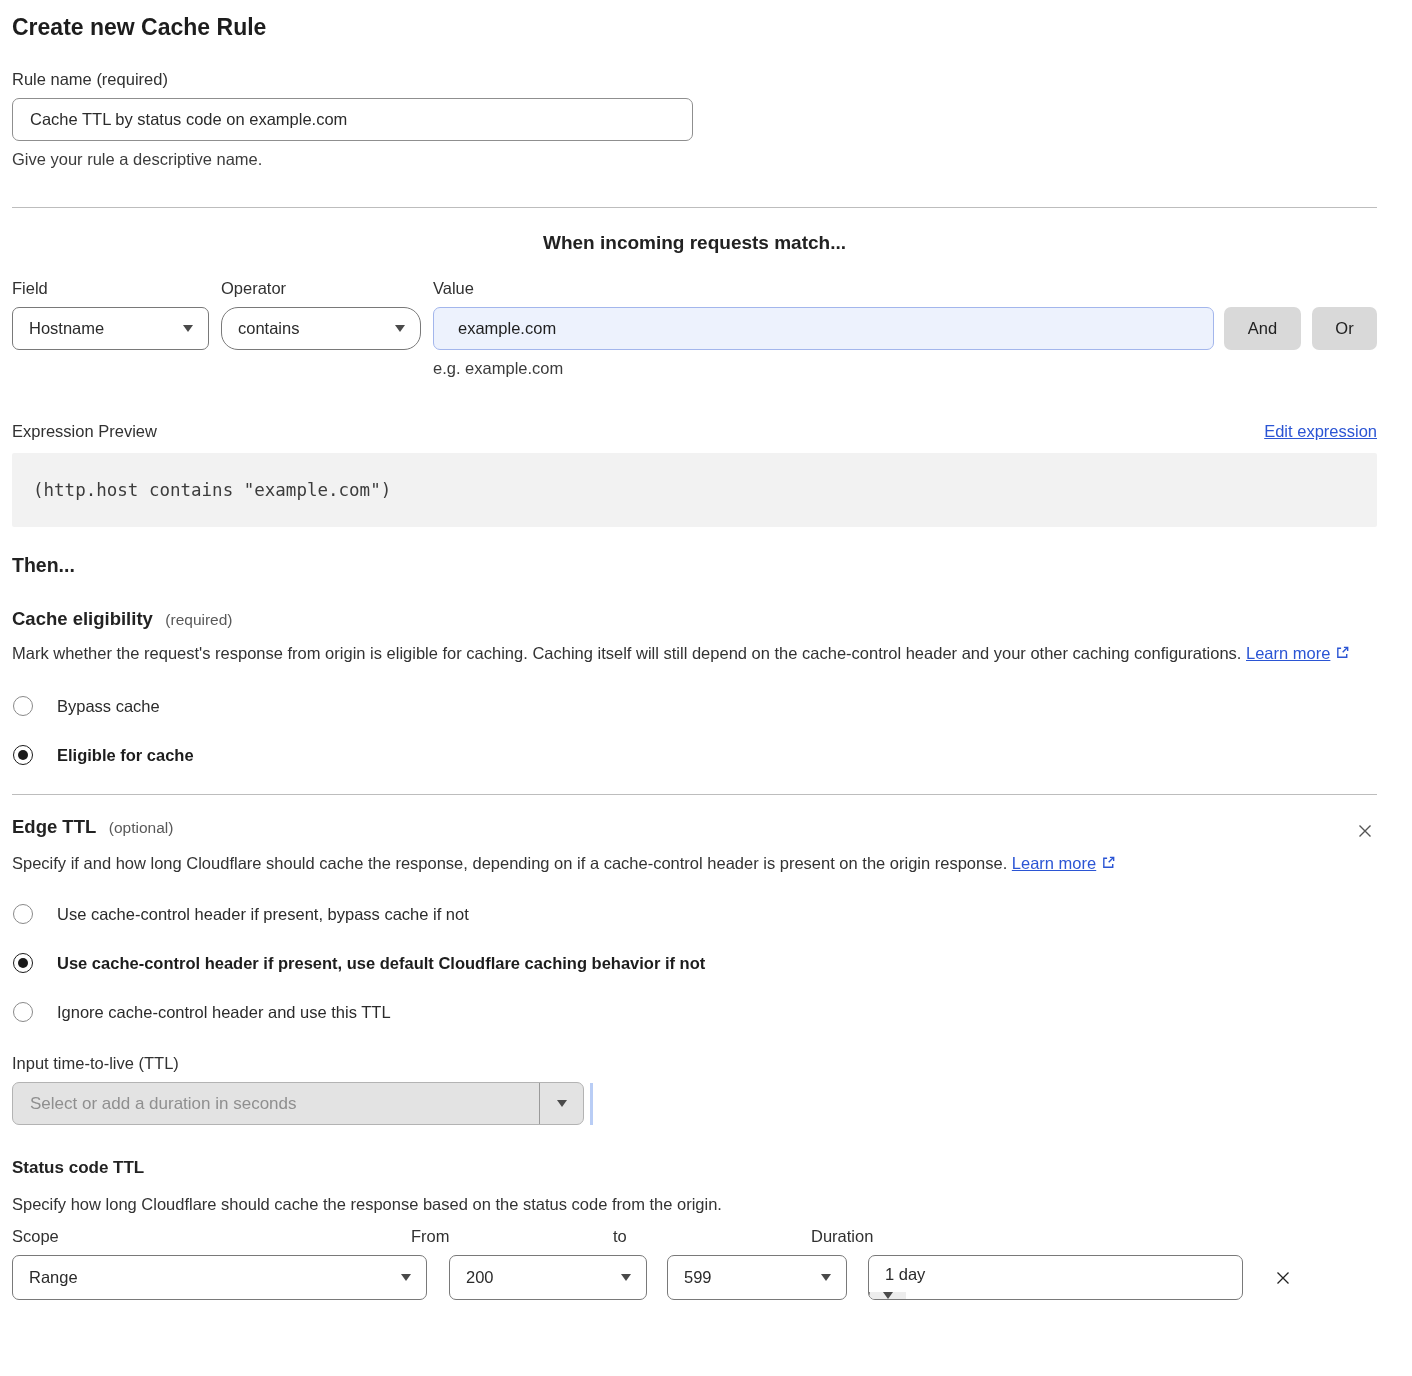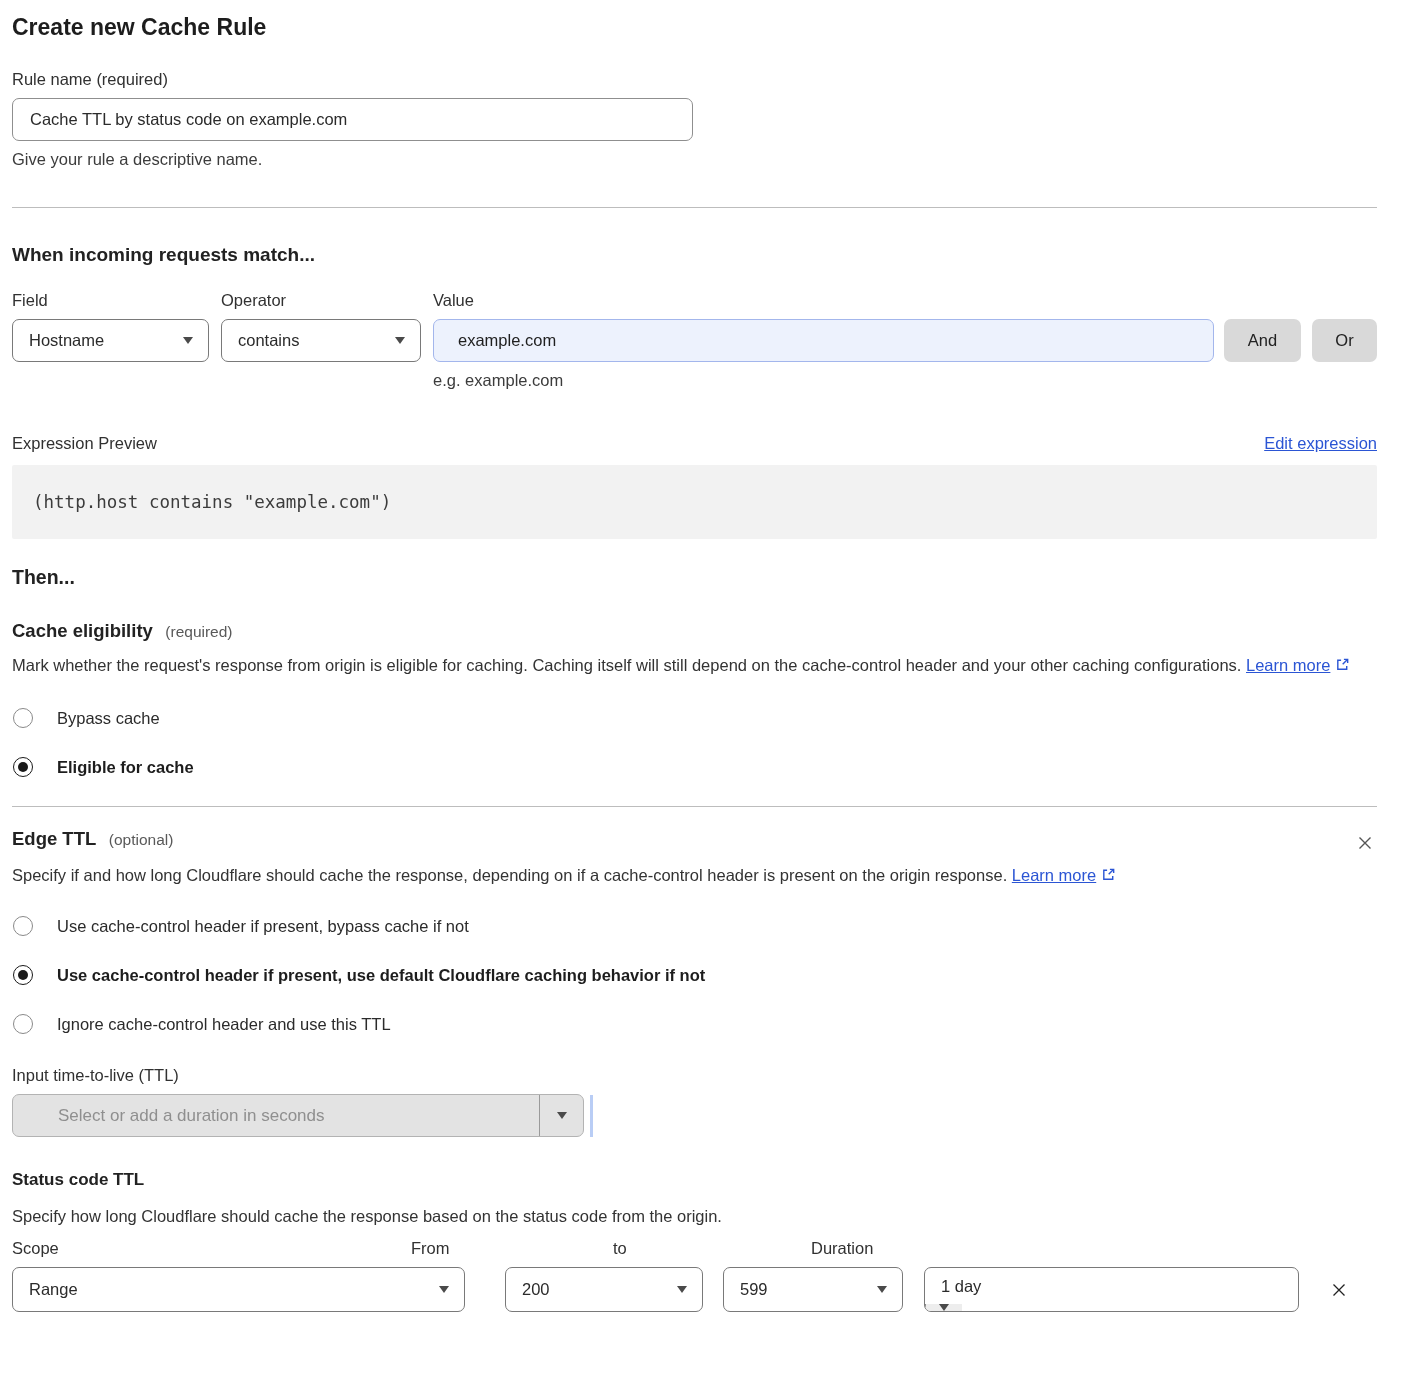--- a/index.html
+++ b/index.html
@@ -24,40 +24,40 @@
     padding:0 17px; font-size:16.5px; color:#2b2b2b;
     font-family:"Liberation Sans", sans-serif; outline:none; display:block;
   }
   .rule-help { margin-top:9px; }
 
   .divider { border:none; border-top:1px solid #bdbdbd; margin:0; }
   .divider-1 { margin-top:38px; }
   .divider-2 { margin-top:29px; }
 
   .section-heading { font-size:19px; font-weight:700; color:#222; }
-  .match-heading { margin-top:36px; }
+  .match-heading { margin-top:24px;text-align:center; }
 
   .match-labels { display:flex; margin-top:25px; }
   .match-labels .l1 { width:209px; }
   .match-labels .l2 { width:212px; }
   .match-labels .l3 { flex:1; }
 
   .controls-row { display:flex; margin-top:9px; height:43px; }
   .select-box {
     height:43px; border:1px solid #797979; border-radius:7px; background:#fff;
     display:flex; align-items:center; justify-content:space-between;
     padding:0 15px 0 16px; font-size:16.5px; color:#2b2b2b; cursor:pointer;
   }
   .caret {
     width:0; height:0;
     border-left:5.5px solid transparent; border-right:5.5px solid transparent;
     border-top:7px solid #4a4a4a; flex-shrink:0;
   }
   .sel-field { width:197px; margin-right:12px; }
-  .sel-operator { width:200px; margin-right:12px; }
+  .sel-operator { width:200px; margin-right:12px;border-radius:17px; }
   .value-input {
     flex:1; height:43px; border:1px solid #a3b6ec; border-radius:7px;
     background:#edf2fd; padding:0 24px; font-size:16.5px; color:#1f1f1f;
     font-family:"Liberation Sans", sans-serif; outline:none;
   }
   .btn-gray {
     height:43px; background:#d9d9d9; border:none; border-radius:7px;
     font-size:16.5px; color:#222; font-family:"Liberation Sans", sans-serif;
     cursor:pointer; display:flex; align-items:center; justify-content:center;
   }
@@ -97,41 +97,40 @@
   .ettl-head-row { margin-top:21px; display:flex; justify-content:space-between; align-items:flex-start; }
   .ettl-desc { margin-top:6px; max-width:1105px; }
   .close-btn { margin-top:3px; padding:2px; cursor:pointer; background:none; border:none; line-height:0; }
 
   .ttl-label { margin-top:32px; }
   .ttl-row { margin-top:9px; display:flex; align-items:center; }
   .ttl-select {
     width:572px; height:43px; background:#e3e3e3; border:1px solid #b3b3b3;
     border-radius:7px; display:flex; align-items:stretch; overflow:hidden;
     cursor:default;
-    padding-left:28px;
   }
   .ttl-placeholder {
     flex:1; display:flex; align-items:center; padding-left:17px;
     font-size:17px; color:#8f8f8f;
   }
   .ttl-arrow {
     width:44px; border-left:1px solid #9a9a9a;
     display:flex; align-items:center; justify-content:center;
   }
   .focus-bar { width:3px; height:42px; background:#b9cdf5; margin-left:6px; }
 
   .sct-head { margin-top:33px; font-size:17px; }
   .sct-desc { margin-top:12px; }
   .sct-labels { display:flex; margin-top:9px; }
   .sct-labels .c1 { width:399px; }
   .sct-labels .c2 { width:202px; }
   .sct-labels .c3 { width:198px; }
   .sct-controls { display:flex; margin-top:9px; height:45px; align-items:center; }
   .sct-controls .select-box { height:45px; }
-  .sel-scope { width:453px; margin-right:40px; }
+  .sel-scope { width:415px; margin-right:22px; }
   .sel-from { width:198px; margin-right:20px; }
   .sel-to { width:180px; margin-right:21px; }
   .duration-combo {
     width:375px; height:45px; border:1px solid #797979; border-radius:7px;
     background:#fff; display:flex; align-items:stretch; overflow:hidden; cursor:pointer;flex-direction:column;
   }
   .duration-text { flex:1; display:flex; align-items:center; padding-left:16px; font-size:16.5px; color:#2b2b2b; }
   .duration-arrow {
     width:37px; border-left:1px solid #8a8a8a; background:#ededed;
     display:flex; align-items:center; justify-content:center;

